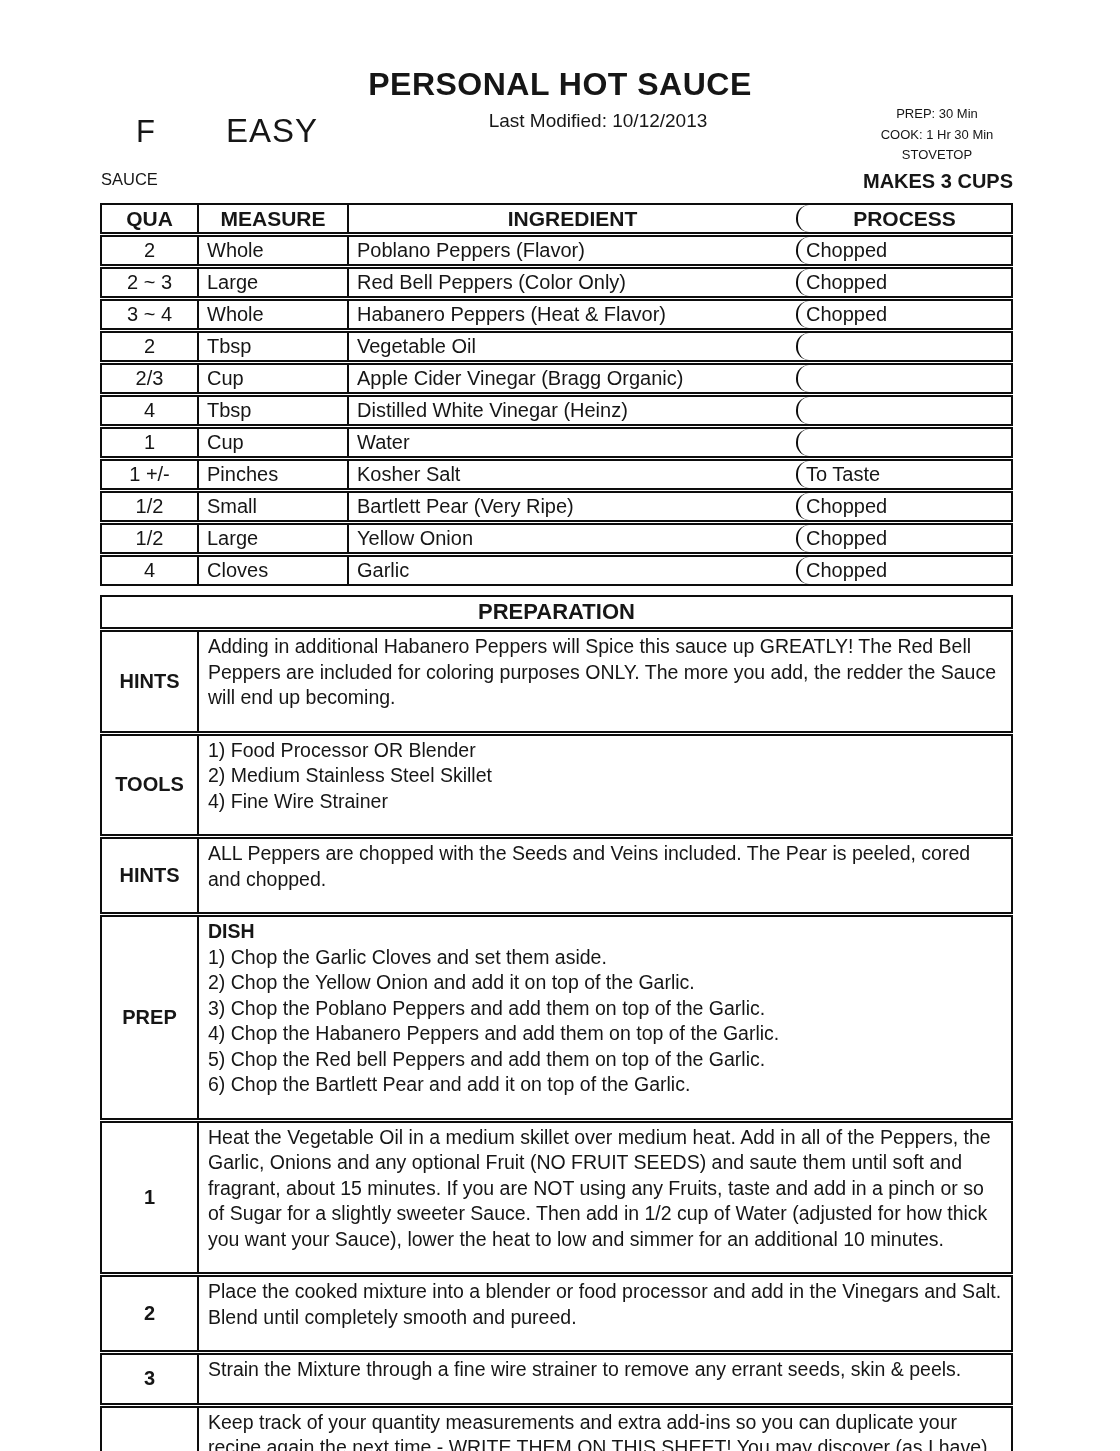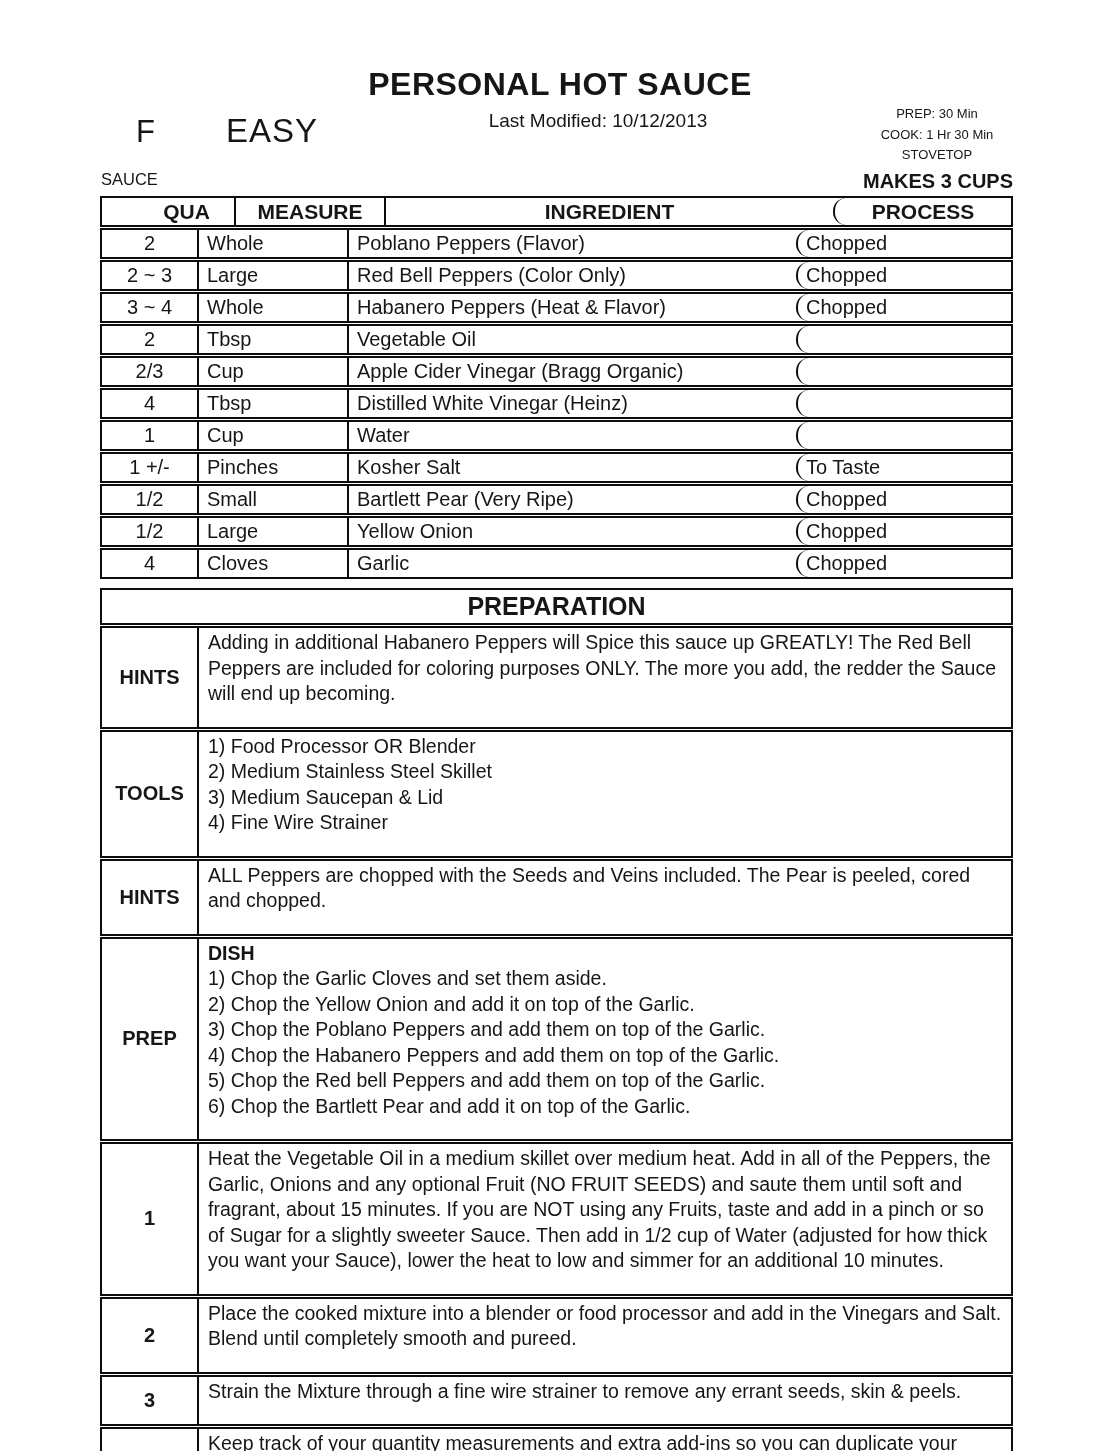--- a/index.html
+++ b/index.html
@@ -41,34 +41,34 @@
   }
 
   
   .content { position:absolute; left:100px; top:196px; width:913px; }
 
   .t-row {
     display:flex; align-items:stretch;
     border:2px solid #0d0d0d; margin-top:1px;
     min-height:31px; background:#fff;
   }
-  .t-row:first-child { margin-top:0;padding-left:37px; }
+  .t-row:first-child { margin-top:7px; }
 
   .c { padding:1px 8px; display:flex; align-items:center; font-size:20px; }
   .c + .c { border-left:2px solid #0d0d0d; }
   .c1 { width:95px; justify-content:center; padding:1px 2px; }
   .c2 { width:150px; }
   .c3 { width:449px; }
   .c4 { flex:1;border-radius:13px; }
   .hdr .c { font-weight:bold; font-size:21px; justify-content:center; }
 
   .prep-table { margin-top:9px; }
   .prep-title-row {
     border:2px solid #0d0d0d; text-align:center;
-    font-weight:bold; font-size:25px; padding:2px 0; background:#fff;
+    font-weight:bold; font-size:22px; padding:2px 0; background:#fff;
   }
   .p-row {
     display:flex; align-items:stretch;
     border:2px solid #0d0d0d; margin-top:1px; background:#fff;
   }
   .p-label {
     width:95px; flex:0 0 95px; display:flex; align-items:center; justify-content:center;
     font-weight:bold; font-size:20px; padding:4px;
   }
   .p-content {
@@ -178,21 +178,20 @@
       <div class="p-row">
         <div class="p-label">HINTS</div>
         <div class="p-content">Adding in additional Habanero Peppers will Spice this sauce up GREATLY! The Red Bell Peppers are included for coloring purposes ONLY. The more you add, the redder the Sauce will end up becoming.</div>
       </div>
 
       <div class="p-row">
         <div class="p-label">TOOLS</div>
         <div class="p-content">
           <div>1) Food Processor OR Blender</div>
           <div>2) Medium Stainless Steel Skillet</div>
-          <div>3) Medium Saucepan &amp; Lid</div>
           <div>4) Fine Wire Strainer</div>
         </div>
       </div>
 
       <div class="p-row">
         <div class="p-label">HINTS</div>
         <div class="p-content">ALL Peppers are chopped with the Seeds and Veins included. The Pear is peeled, cored and chopped.</div>
       </div>
 
       <div class="p-row">

